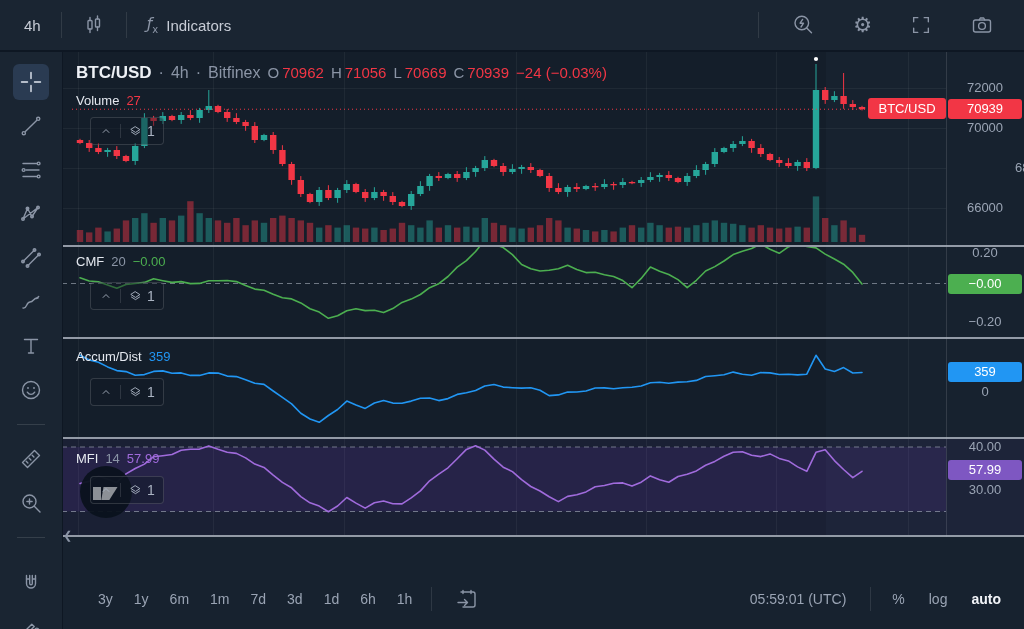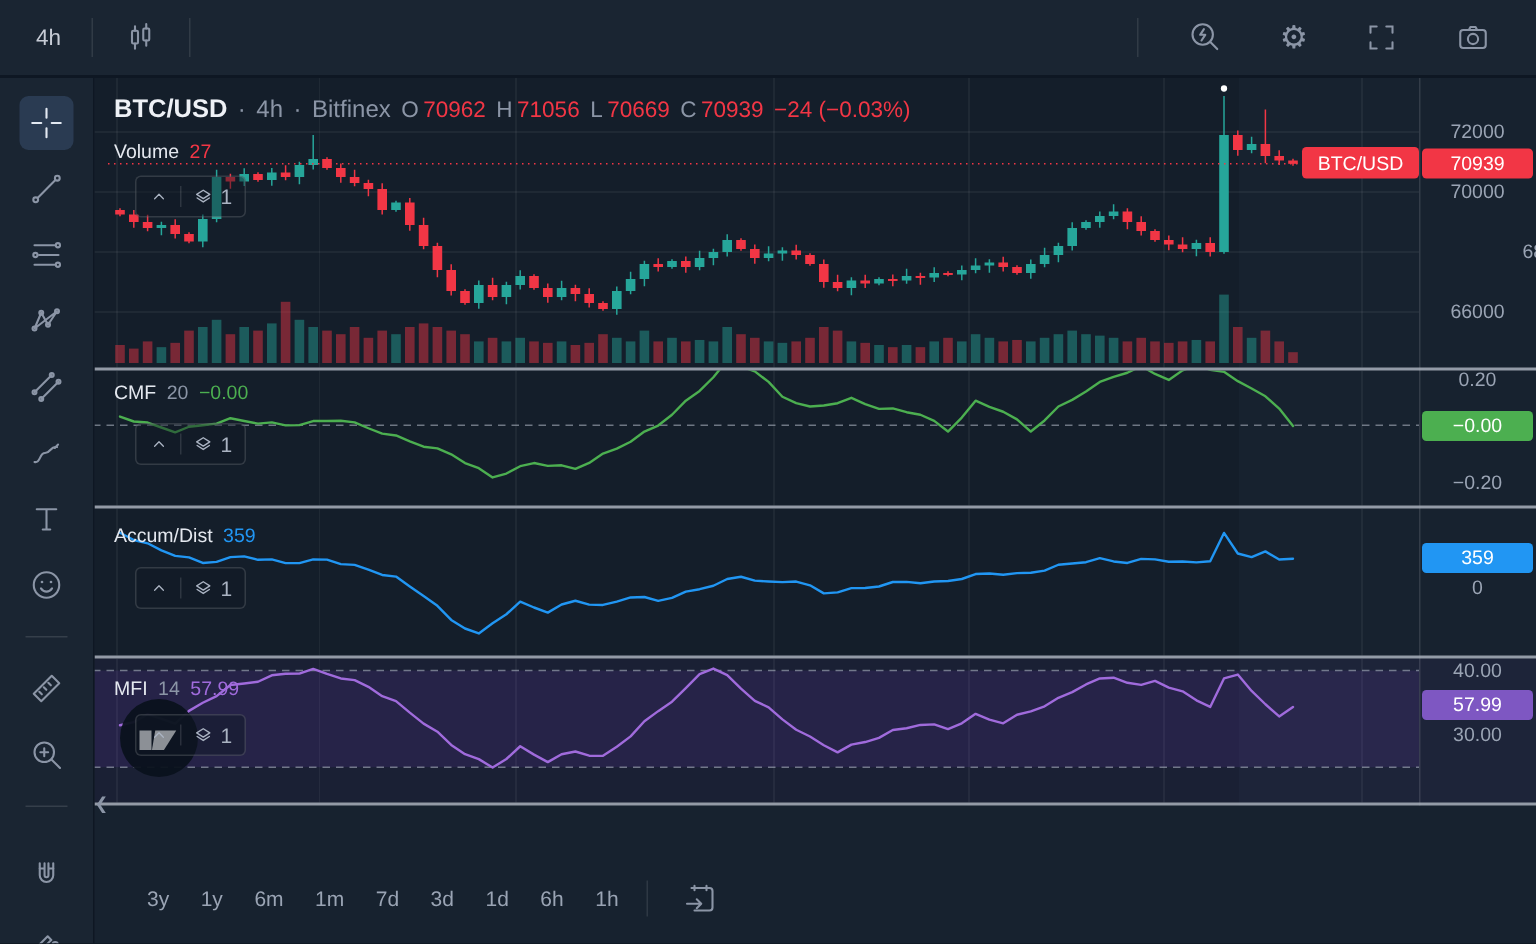--- a/index.html
+++ b/index.html
@@ -108,20 +108,24 @@
       <button class="tb-btn">
         <span class="tb-ic">
           <svg width="24" height="24" viewBox="0 0 24 24" stroke="currentColor" fill="none" stroke-width="1.4" stroke-linecap="round">
             <path d="M8 4.5v3M8 16v3.5M15.5 3v3M15.5 14v3.5"></path>
             <rect x="6" y="7.5" width="4" height="8.5" rx="0.8"></rect>
             <rect x="13.5" y="6" width="4" height="8" rx="0.8"></rect>
           </svg>
         </span>
       </button>
       <div class="tb-div"></div>
+      <button class="tb-btn">
+        <span class="fx">ƒ<sub>x</sub></span>
+        <span>Indicators</span>
+      </button>
     </div>
     <div class="tb-right">
       <div class="tb-div"></div>
       <button class="tb-btn">
         <span class="tb-ic">
           <svg width="24" height="24" viewBox="0 0 24 24" stroke="currentColor" fill="none" stroke-width="1.4" stroke-linecap="round" stroke-linejoin="round">
             <circle cx="10.8" cy="10" r="6.8"></circle>
               <path d="M15.7 14.9L20.5 19.7"></path>
             <path d="M11.6 6.4l-2.5 3.8h3.4l-2.5 3.8"></path>
           </svg>
@@ -698,15 +702,22 @@
         <button class="range">1h</button>
         <div class="bb-div"></div>
         <button class="bb-ic">
           <svg width="24" height="24" viewBox="0 0 24 24">
             <path d="M8 3.5v3M16 3.5v3"></path>
             <path d="M6 5h12a2 2 0 0 1 2 2v11a2 2 0 0 1-2 2H8"></path>
             <path d="M3 15.5h9M9.5 12.5l3 3-3 3"></path>
           </svg>
         </button>
       </div>
+    <div class="bb-right">
+      <button class="bb-clock">05:59:01 (UTC)</button>
+      <div class="bb-div"></div>
+      <button class="bb-txt">%</button>
+      <button class="bb-txt">log</button>
+      <button class="bb-txt on">auto</button>
+    </div>
   </div>
 
 </div>
 
 </body></html>

